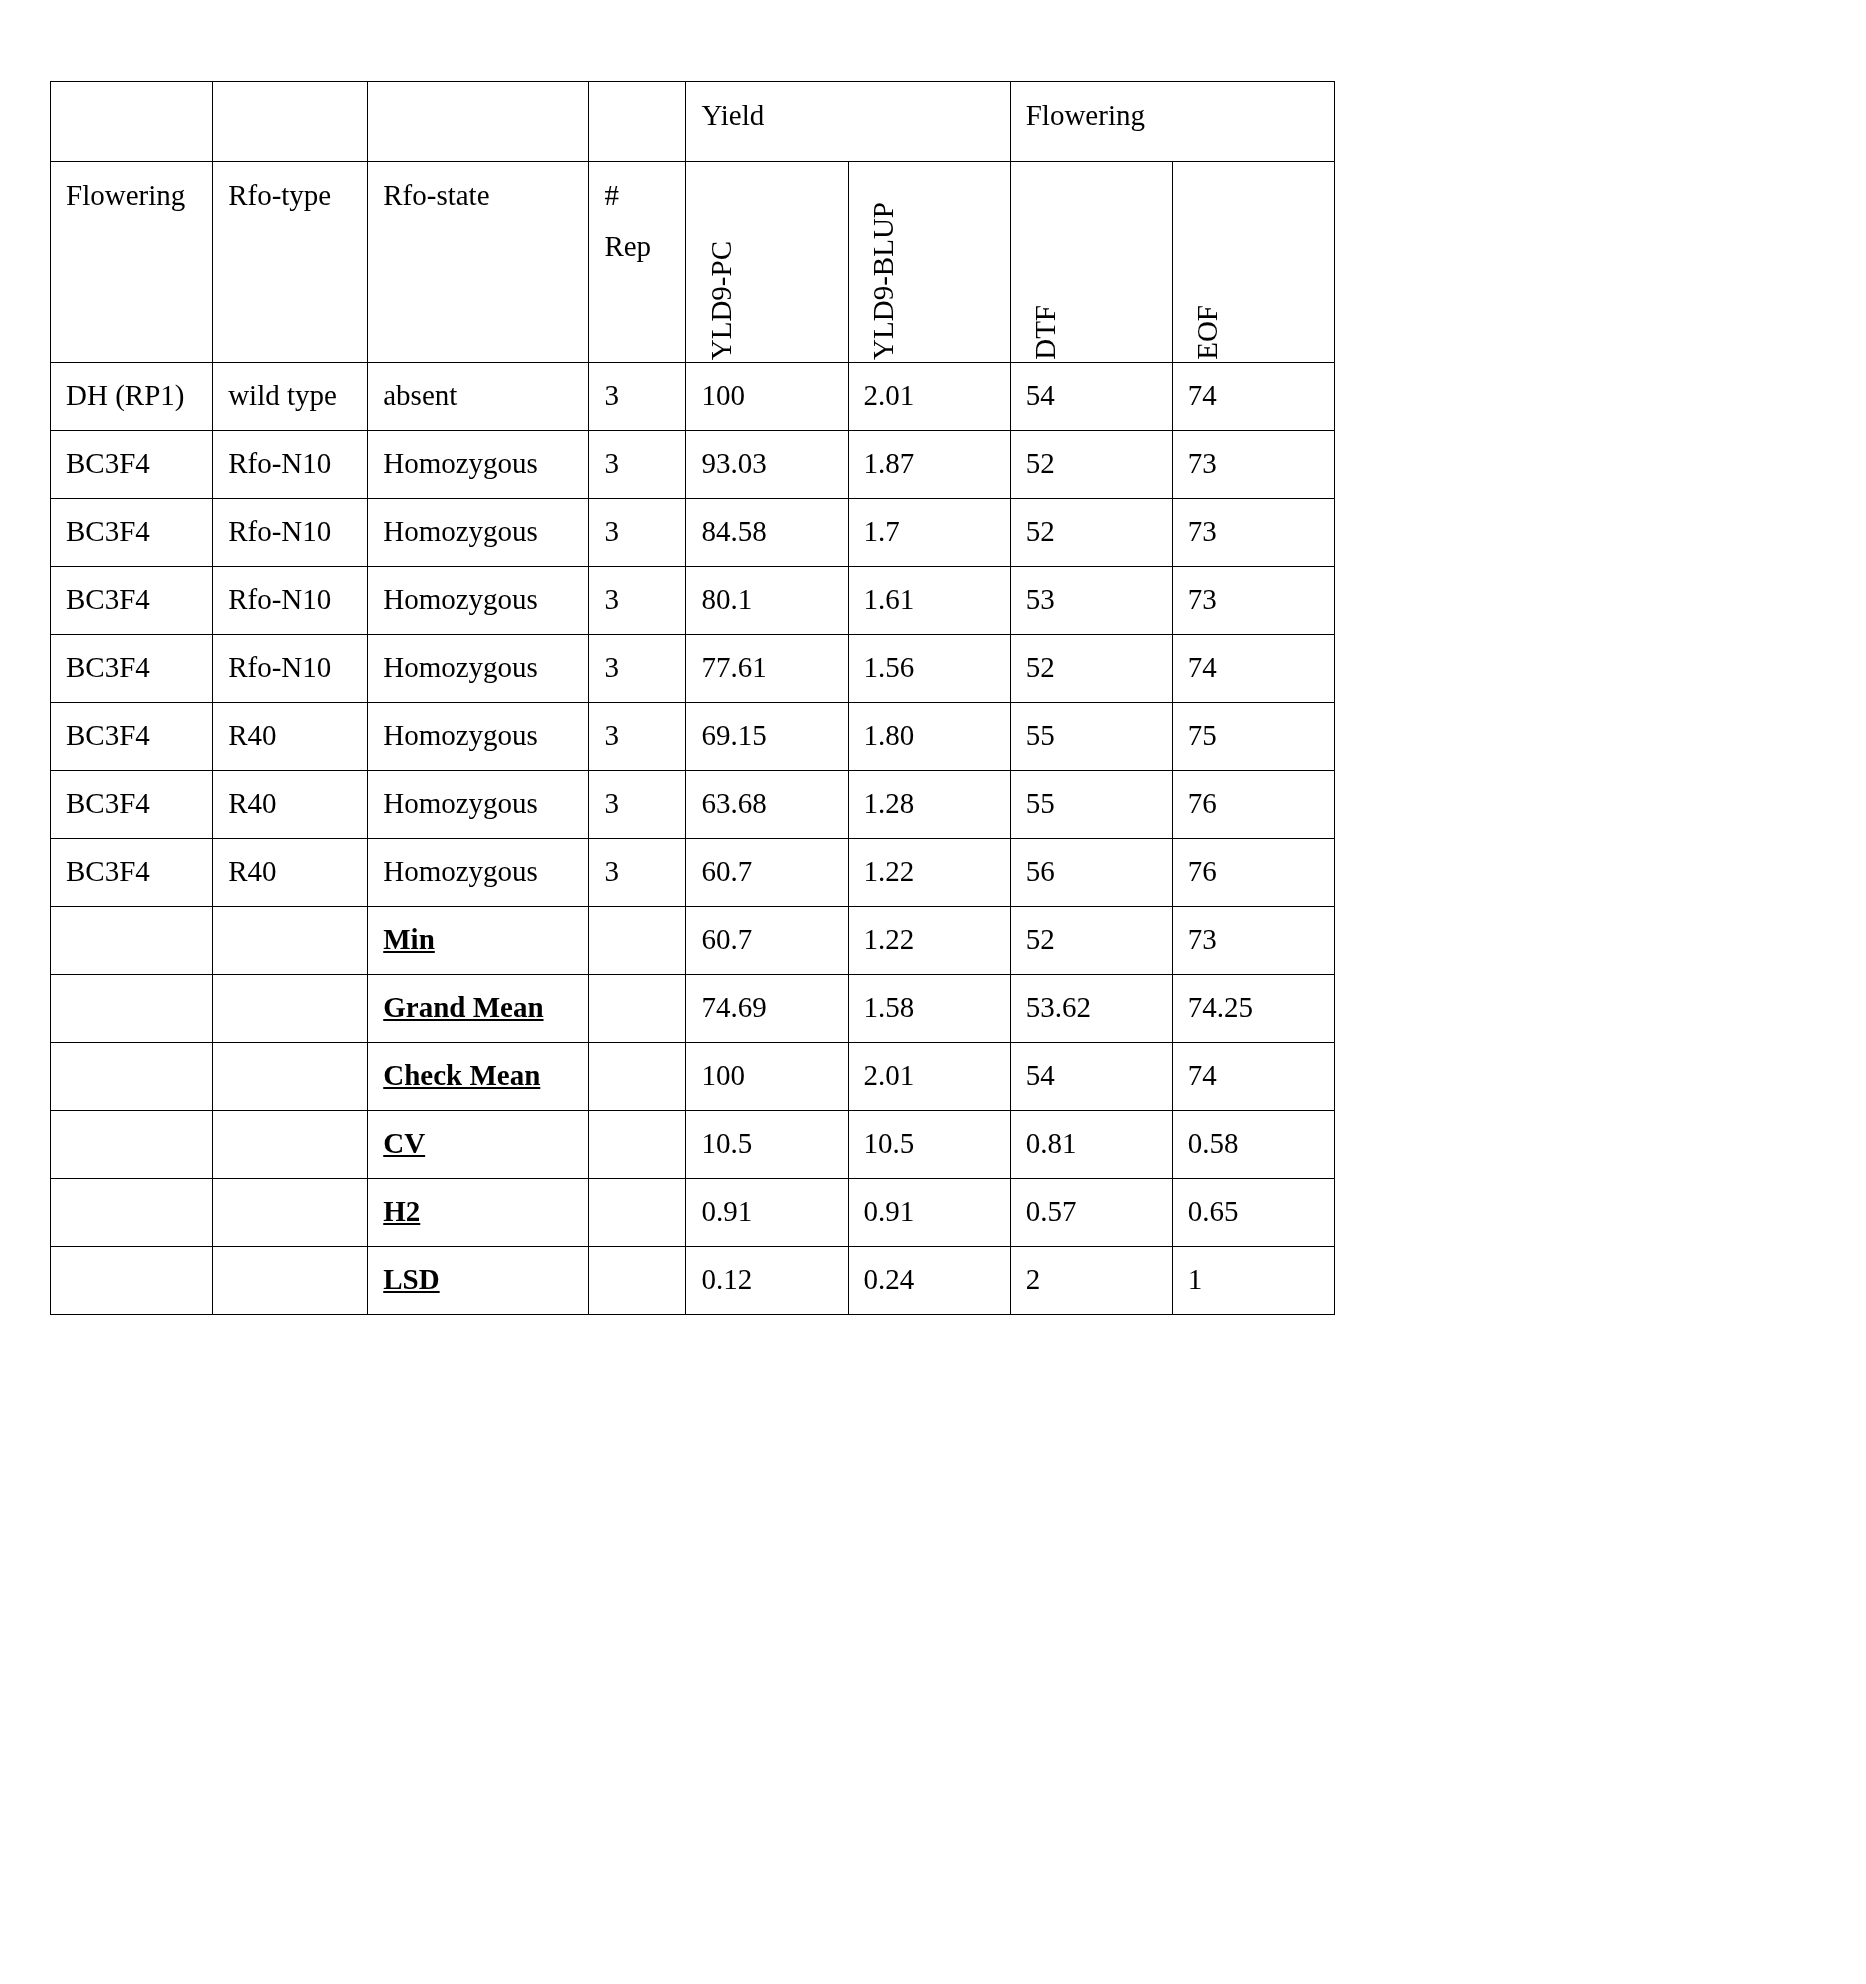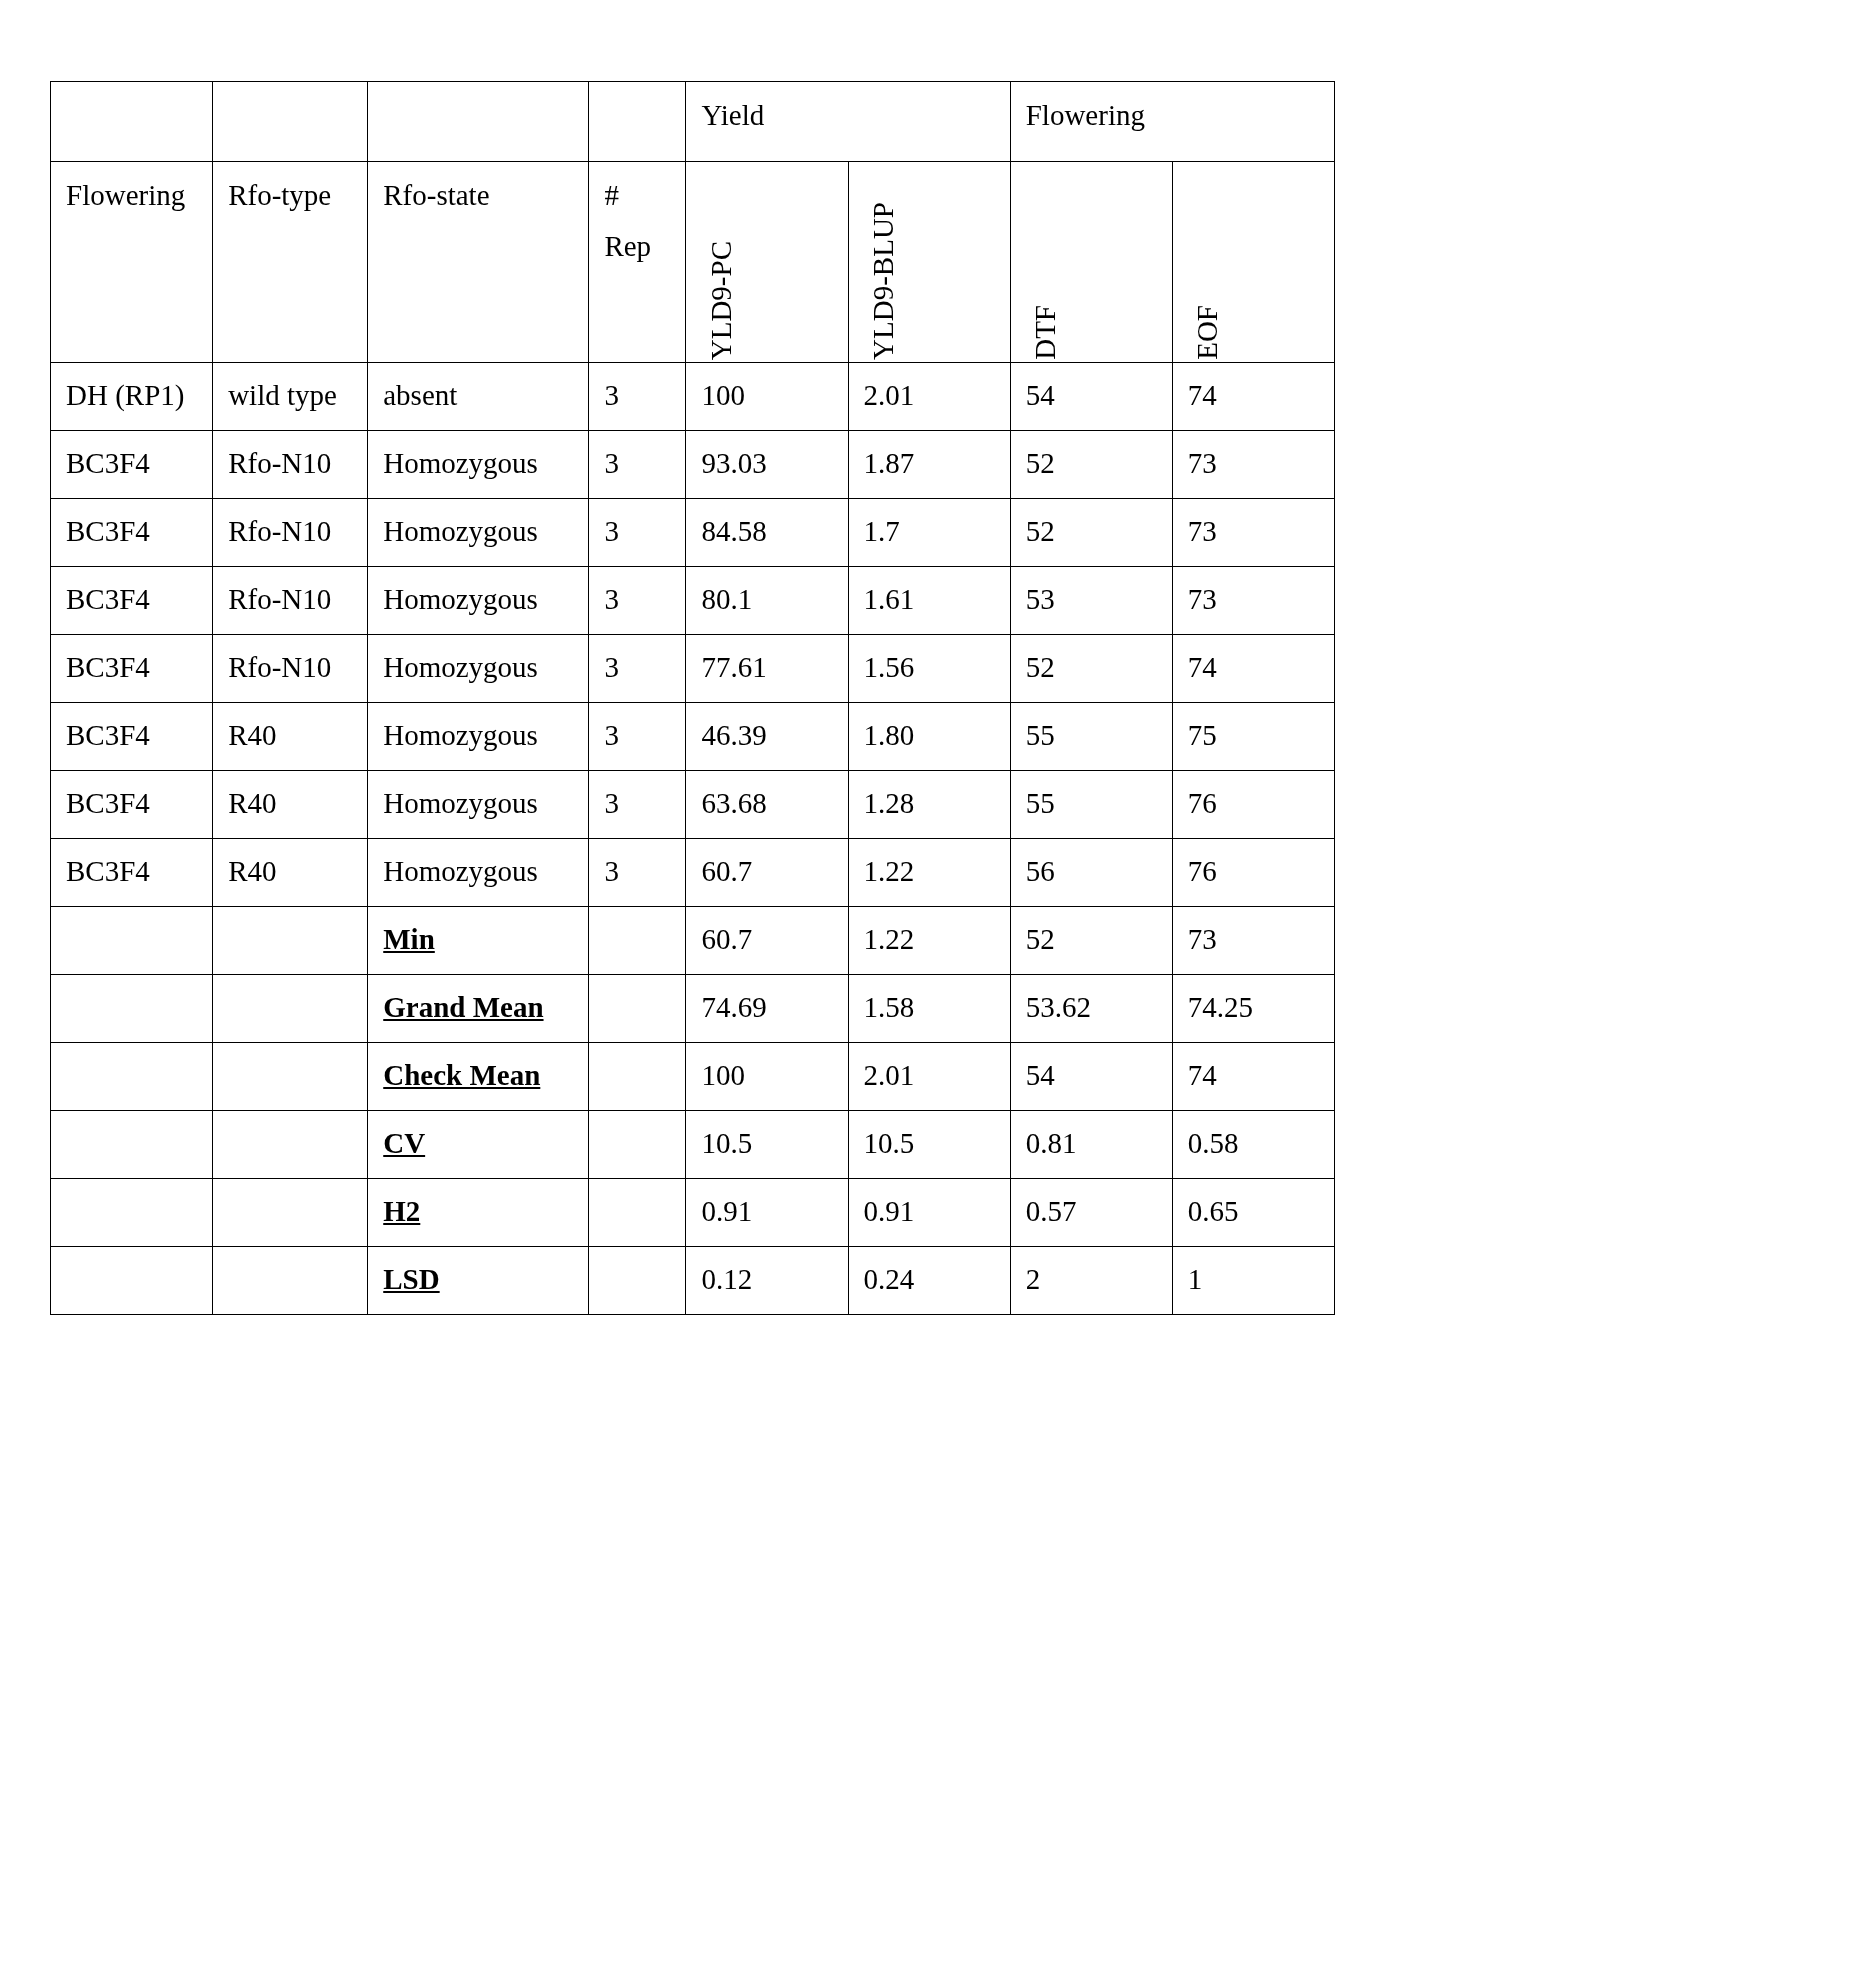--- a/index.html
+++ b/index.html
@@ -269,21 +269,21 @@
         <td>
             <div class="cell-inner">R40</div>
           </td>
         <td>
             <div class="cell-inner">Homozygous</div>
           </td>
         <td>
             <div class="cell-inner">3</div>
           </td>
         <td>
-            <div class="cell-inner">46.39</div>
+            <div class="cell-inner">69.15</div>
           </td>
         <td>
             <div class="cell-inner">1.80</div>
           </td>
         <td>
             <div class="cell-inner">55</div>
           </td>
         <td>
             <div class="cell-inner">75</div>
           </td>

